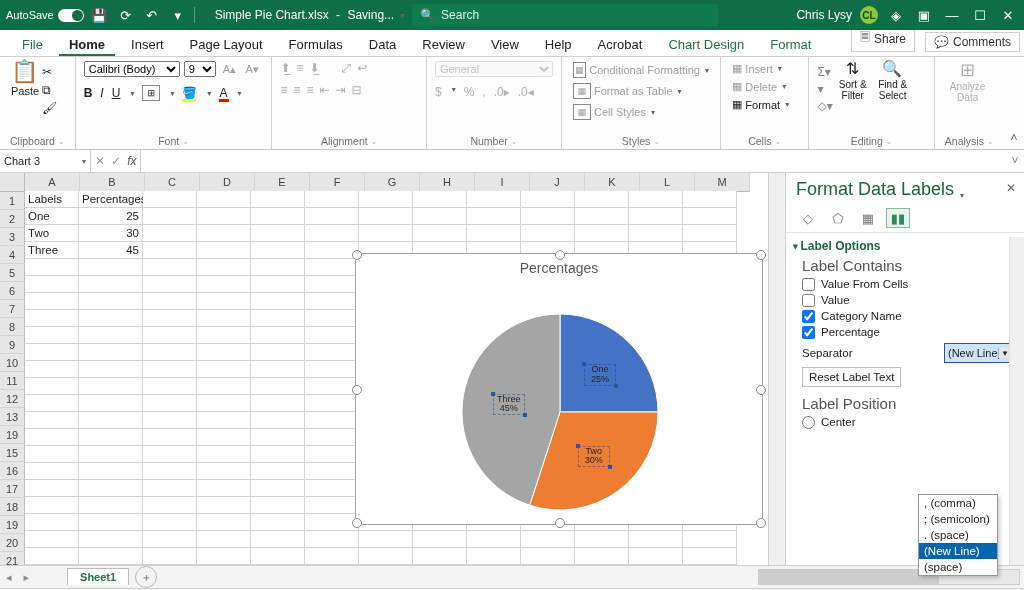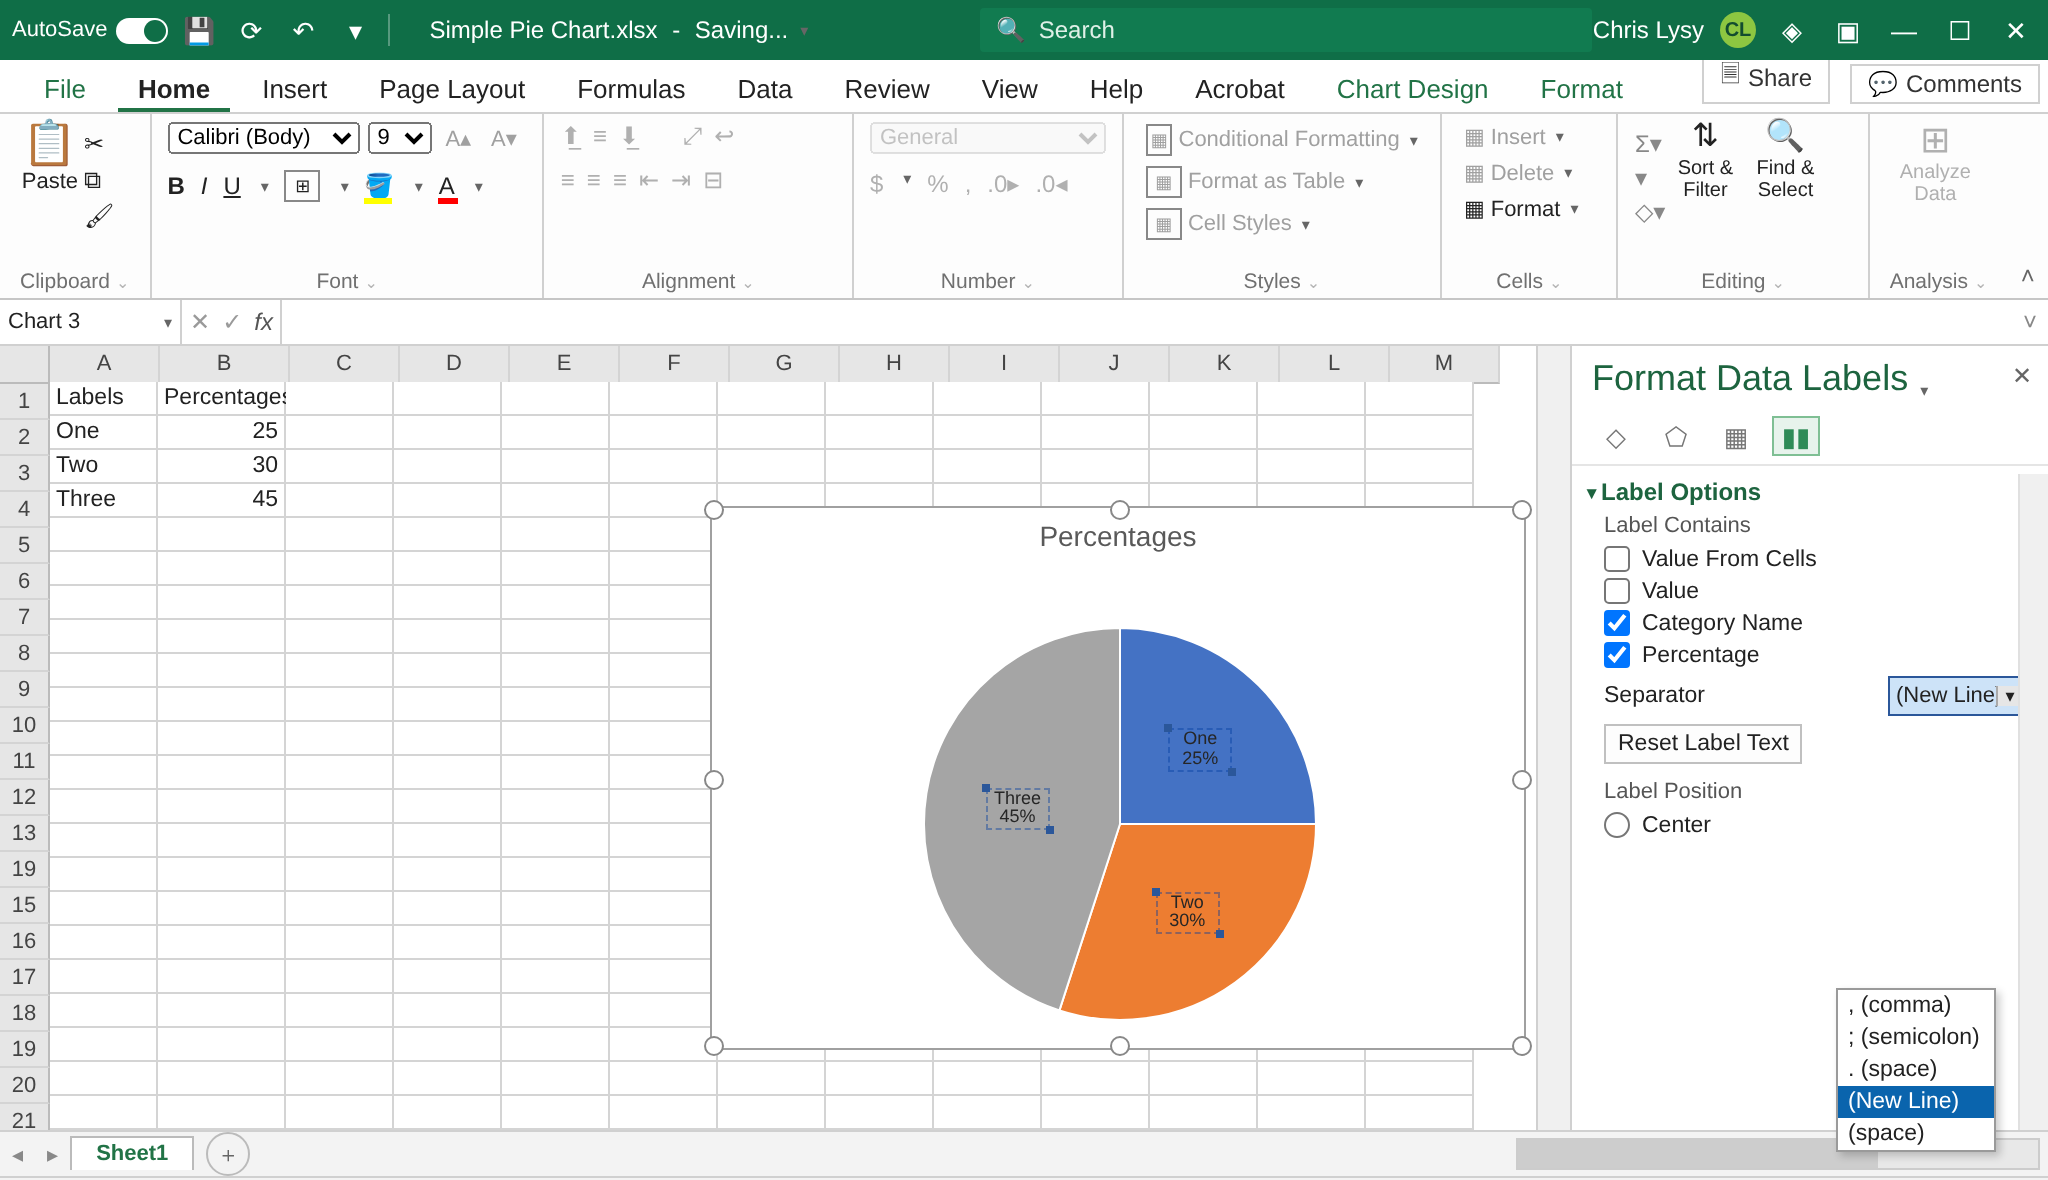--- a/index.html
+++ b/index.html
@@ -15,21 +15,21 @@
     --sel-blue:#2b579a;
     --pane-bg:#fff;
     --grey-bg:#f3f3f3;
   }
   body{margin:0;font-family:"Segoe UI",Arial,sans-serif;font-size:12px;color:var(--text);background:#fff;width:1024px;height:590px;overflow:hidden;}
   .flex{display:flex;}
   
   
   #titlebar{height:30px;background:var(--green-dark);color:#fff;display:flex;align-items:center;font-size:12px;position:relative;}
   #titlebar .left{display:flex;align-items:center;gap:6px;padding-left:6px;flex:0 0 auto;}
-  #titlebar .center{flex:1;display:flex;align-items:center;justify-content:space-between;gap:8px;padding-left:20px;}
+  #titlebar .center{flex:1;display:flex;align-items:center;justify-content:flex-start;gap:8px;padding-left:20px;}
   #titlebar .right{display:flex;align-items:center;gap:8px;padding-right:6px;}
   .autosave{display:flex;align-items:center;gap:4px;font-size:11px;}
   .toggle{width:26px;height:13px;border-radius:7px;background:#fff;position:relative;}
   .toggle:after{content:"";position:absolute;left:1px;top:1px;width:11px;height:11px;border-radius:50%;background:var(--green-dark);}
   .toggle.on:after{left:auto;right:1px;}
   .tb-btn{width:20px;height:20px;display:flex;align-items:center;justify-content:center;color:#fff;font-size:13px;}
   .tb-sep{width:1px;height:16px;background:rgba(255,255,255,.3);}
   .search-box{flex:0 0 290px;height:22px;background:#15936162;border-radius:2px;display:flex;align-items:center;padding:0 8px;color:#dff0e7;gap:6px;position:relative;}
   .doc-title{display:flex;align-items:center;gap:4px;font-size:12px;}
   .user-badge{width:18px;height:18px;border-radius:50%;background:#8dc641;color:#124c2f;font-size:10px;font-weight:bold;display:flex;align-items:center;justify-content:center;}
@@ -90,37 +90,37 @@
   #tp-close{position:absolute;top:8px;right:8px;color:#666;}
   .tp-tabs{display:flex;gap:14px;padding:0 10px 4px;font-size:11px;}
   .tp-tabs .t{color:#555;}
   .tp-tabs .t.active{font-weight:600;text-decoration:underline;}
   .tp-iconrow{display:flex;gap:6px;padding:4px 10px;}
   .tp-ic{width:22px;height:18px;border:1px solid transparent;display:flex;align-items:center;justify-content:center;color:#777;font-size:13px;}
   .tp-ic.active{border:1px solid #7fbf94;background:#e7f3ec;color:#2e8b57;}
   .tp-section{border-top:1px solid #e5e5e5;padding:6px 10px 6px 16px;overflow:auto;}
   .tp-section h4{margin:0 0 4px -8px;color:#1d643f;font-size:12px;font-weight:600;}
   .tp-section h4:before{content:"▸ ";display:inline-block;transform:rotate(90deg);margin-right:2px;font-size:9px;}
-  .tp-sub{font-size:11px;color:#555;margin:2px 0 4px;}
-  .cb{display:flex;align-items:center;gap:6px;font-size:11.5px;margin:3px 0;}
+  .tp-sub{font-size:15px;color:#555;margin:2px 0 4px;}
+  .cb{display:flex;align-items:flex-start;gap:6px;font-size:11.5px;margin:3px 0;}
   .cb input{margin:0;}
   .tp-row{display:flex;align-items:center;justify-content:space-between;font-size:11.5px;margin:4px 0;}
   .combo{border:1px solid #2b579a;background:#cde3f8;height:18px;width:62px;font-size:11px;display:flex;align-items:center;padding:0 3px;position:relative;}
   .combo:after{content:"▾";position:absolute;right:2px;font-size:9px;background:#e6e6e6;width:12px;text-align:center;border-left:1px solid #aaa;}
   .panel-btn{border:1px solid #c0c0c0;background:#fdfdfd;padding:3px 6px;font-size:11.5px;display:inline-block;}
   
   
   #sep-menu{position:absolute;width:78px;background:#fff;border:1px solid #9a9a9a;box-shadow:2px 2px 4px rgba(0,0,0,.2);font-size:11.5px;z-index:50;}
   #sep-menu div{padding:2px 5px;}
   #sep-menu div.sel{background:#0a64ad;color:#fff;}
   
   
   #sheettabs{height:22px;border-top:1px solid var(--border);display:flex;align-items:center;background:#f3f3f3;font-size:11px;}
   #sheettabs .nav{padding:0 6px;color:#888;}
-  .sheet-tab{background:#fff;border:1px solid #bbb;border-bottom:none;padding:2px 12px;margin-top:-1px;font-weight:600;color:#217346;}
+  .sheet-tab{background:#fff;border:1px solid #bbb;border-bottom:none;padding:2px 12px;margin-top:-1px;font-weight:600;color:#217346;margin-left:32px;}
   .add-sheet{width:20px;height:20px;border:1px solid #bbb;border-radius:50%;margin-left:6px;display:flex;align-items:center;justify-content:center;color:#666;}
   
   
   #status{height:22px;background:#f3f3f3;border-top:1px solid var(--border);display:flex;align-items:center;font-size:11px;padding:0 6px;justify-content:space-between;}
 </style>
 </head>
 <body>
 
 <div id="titlebar">
   <div class="left">

